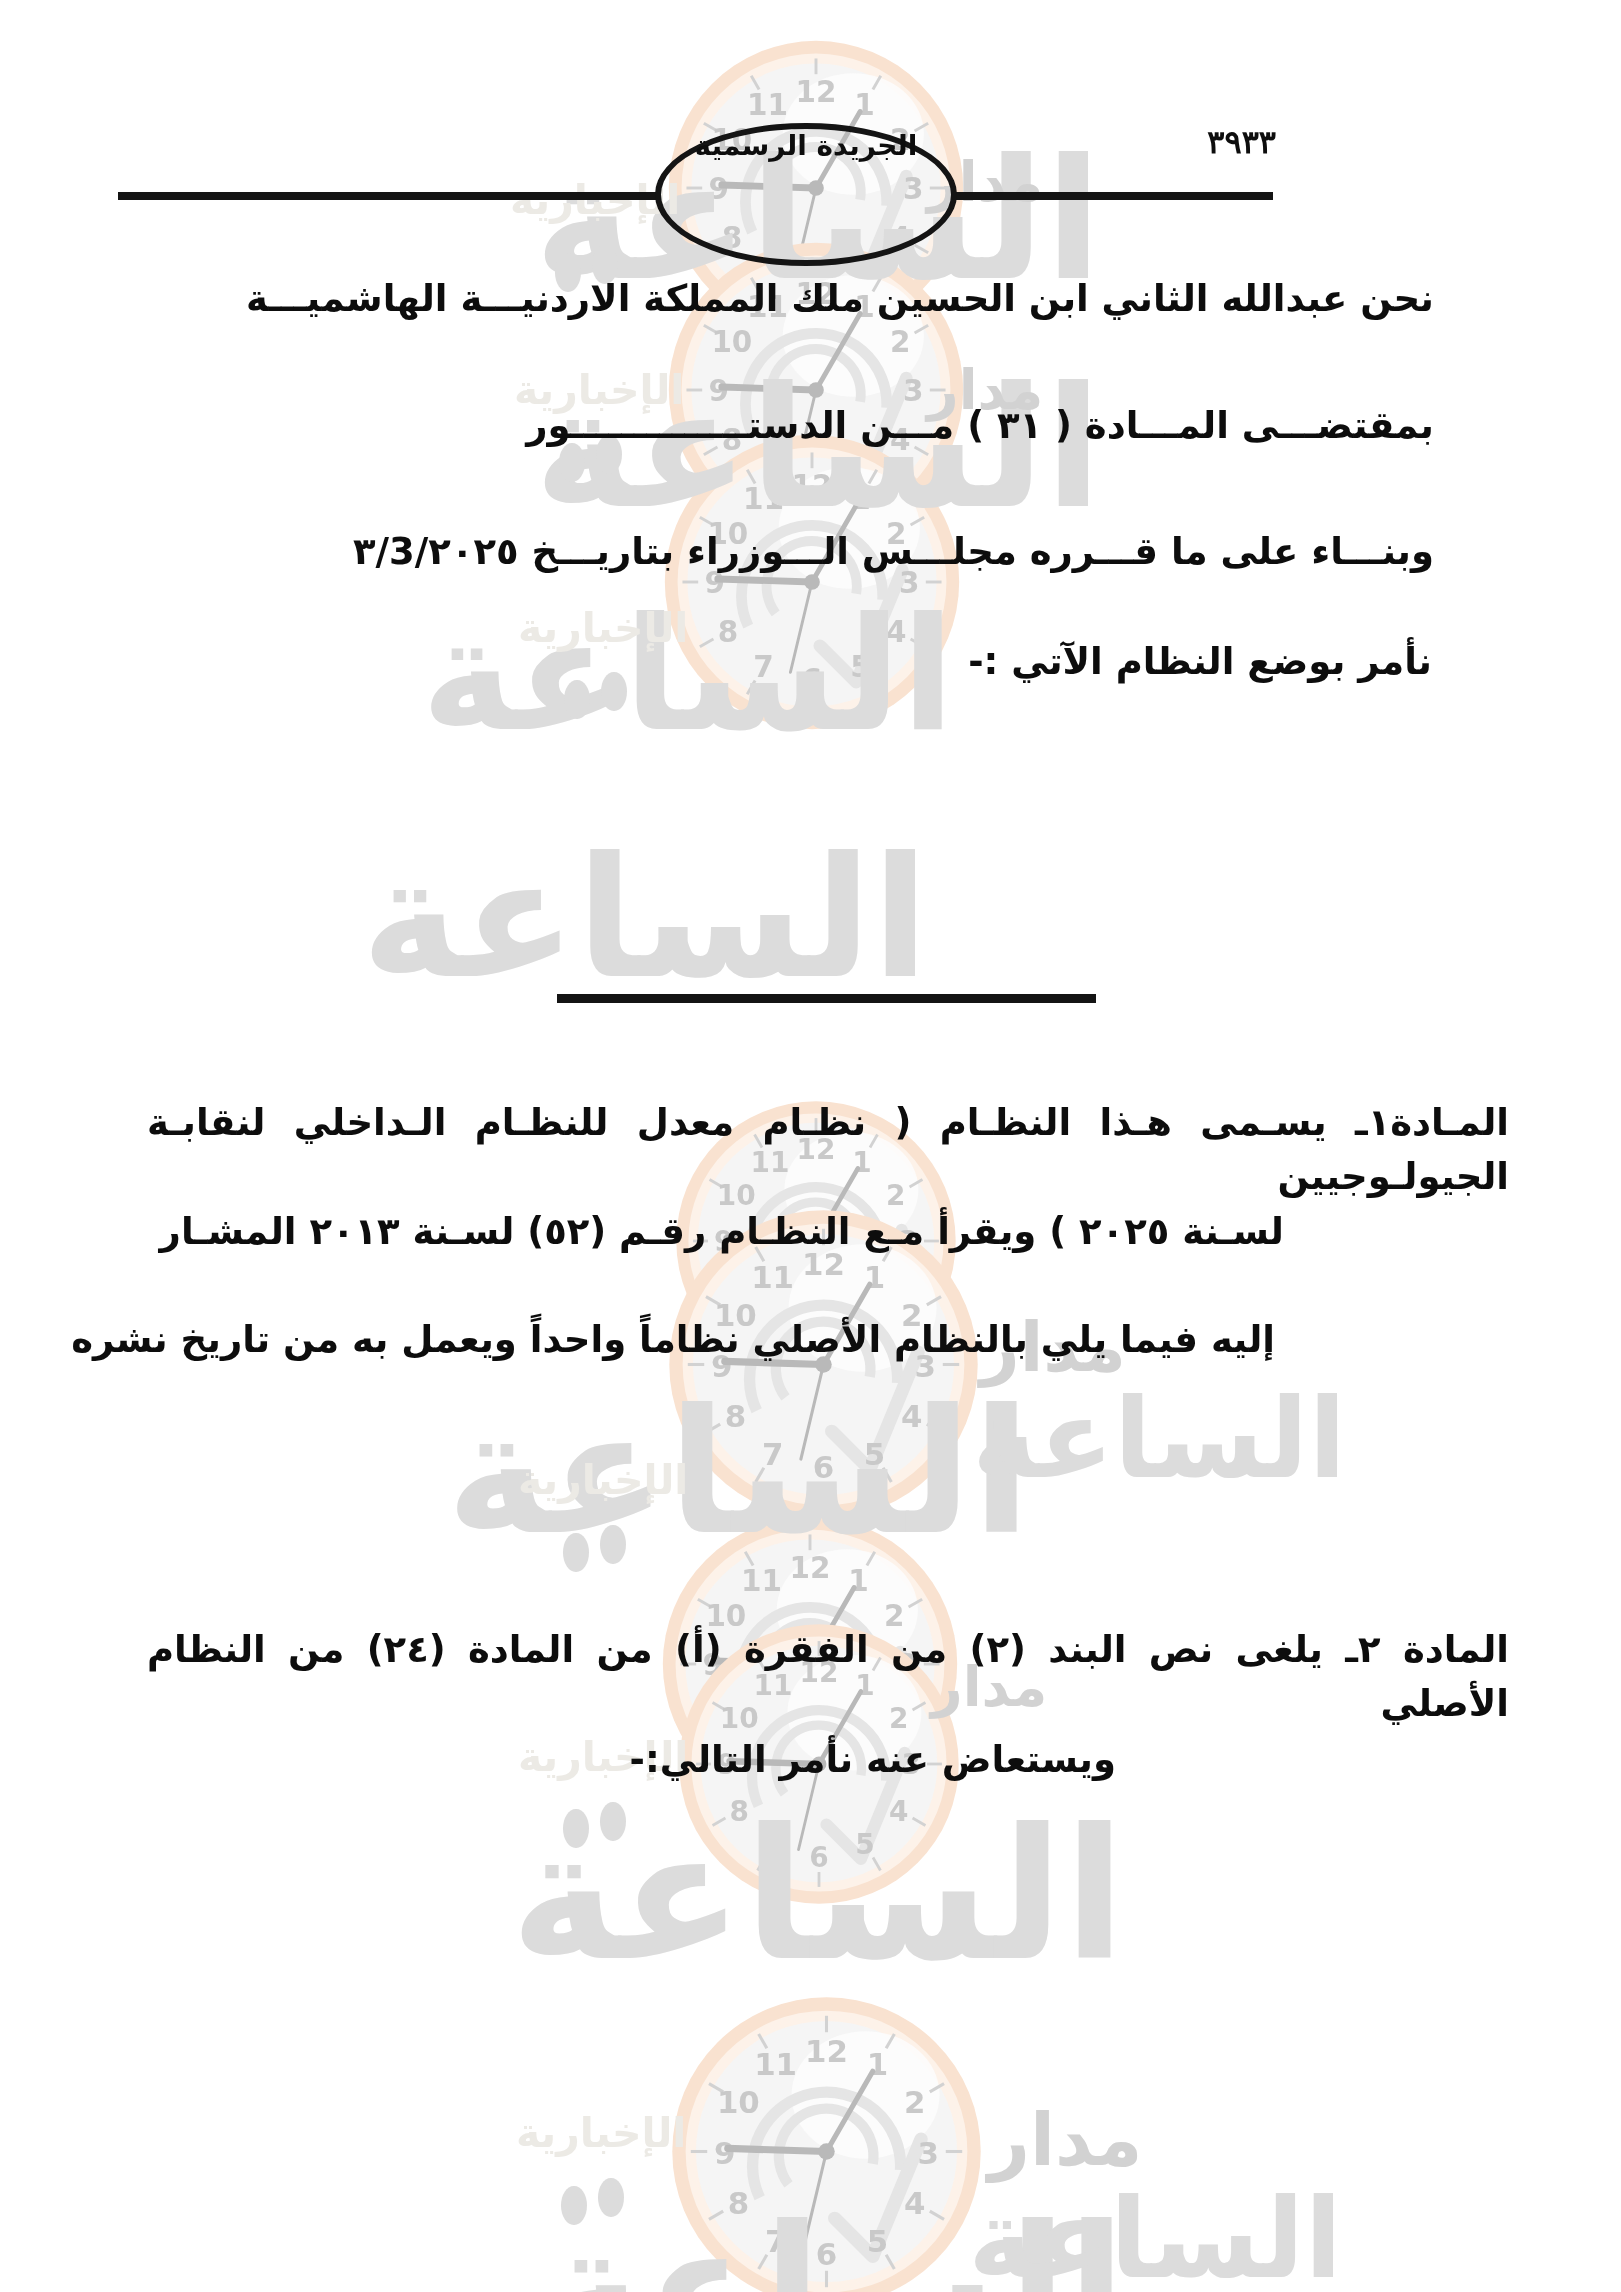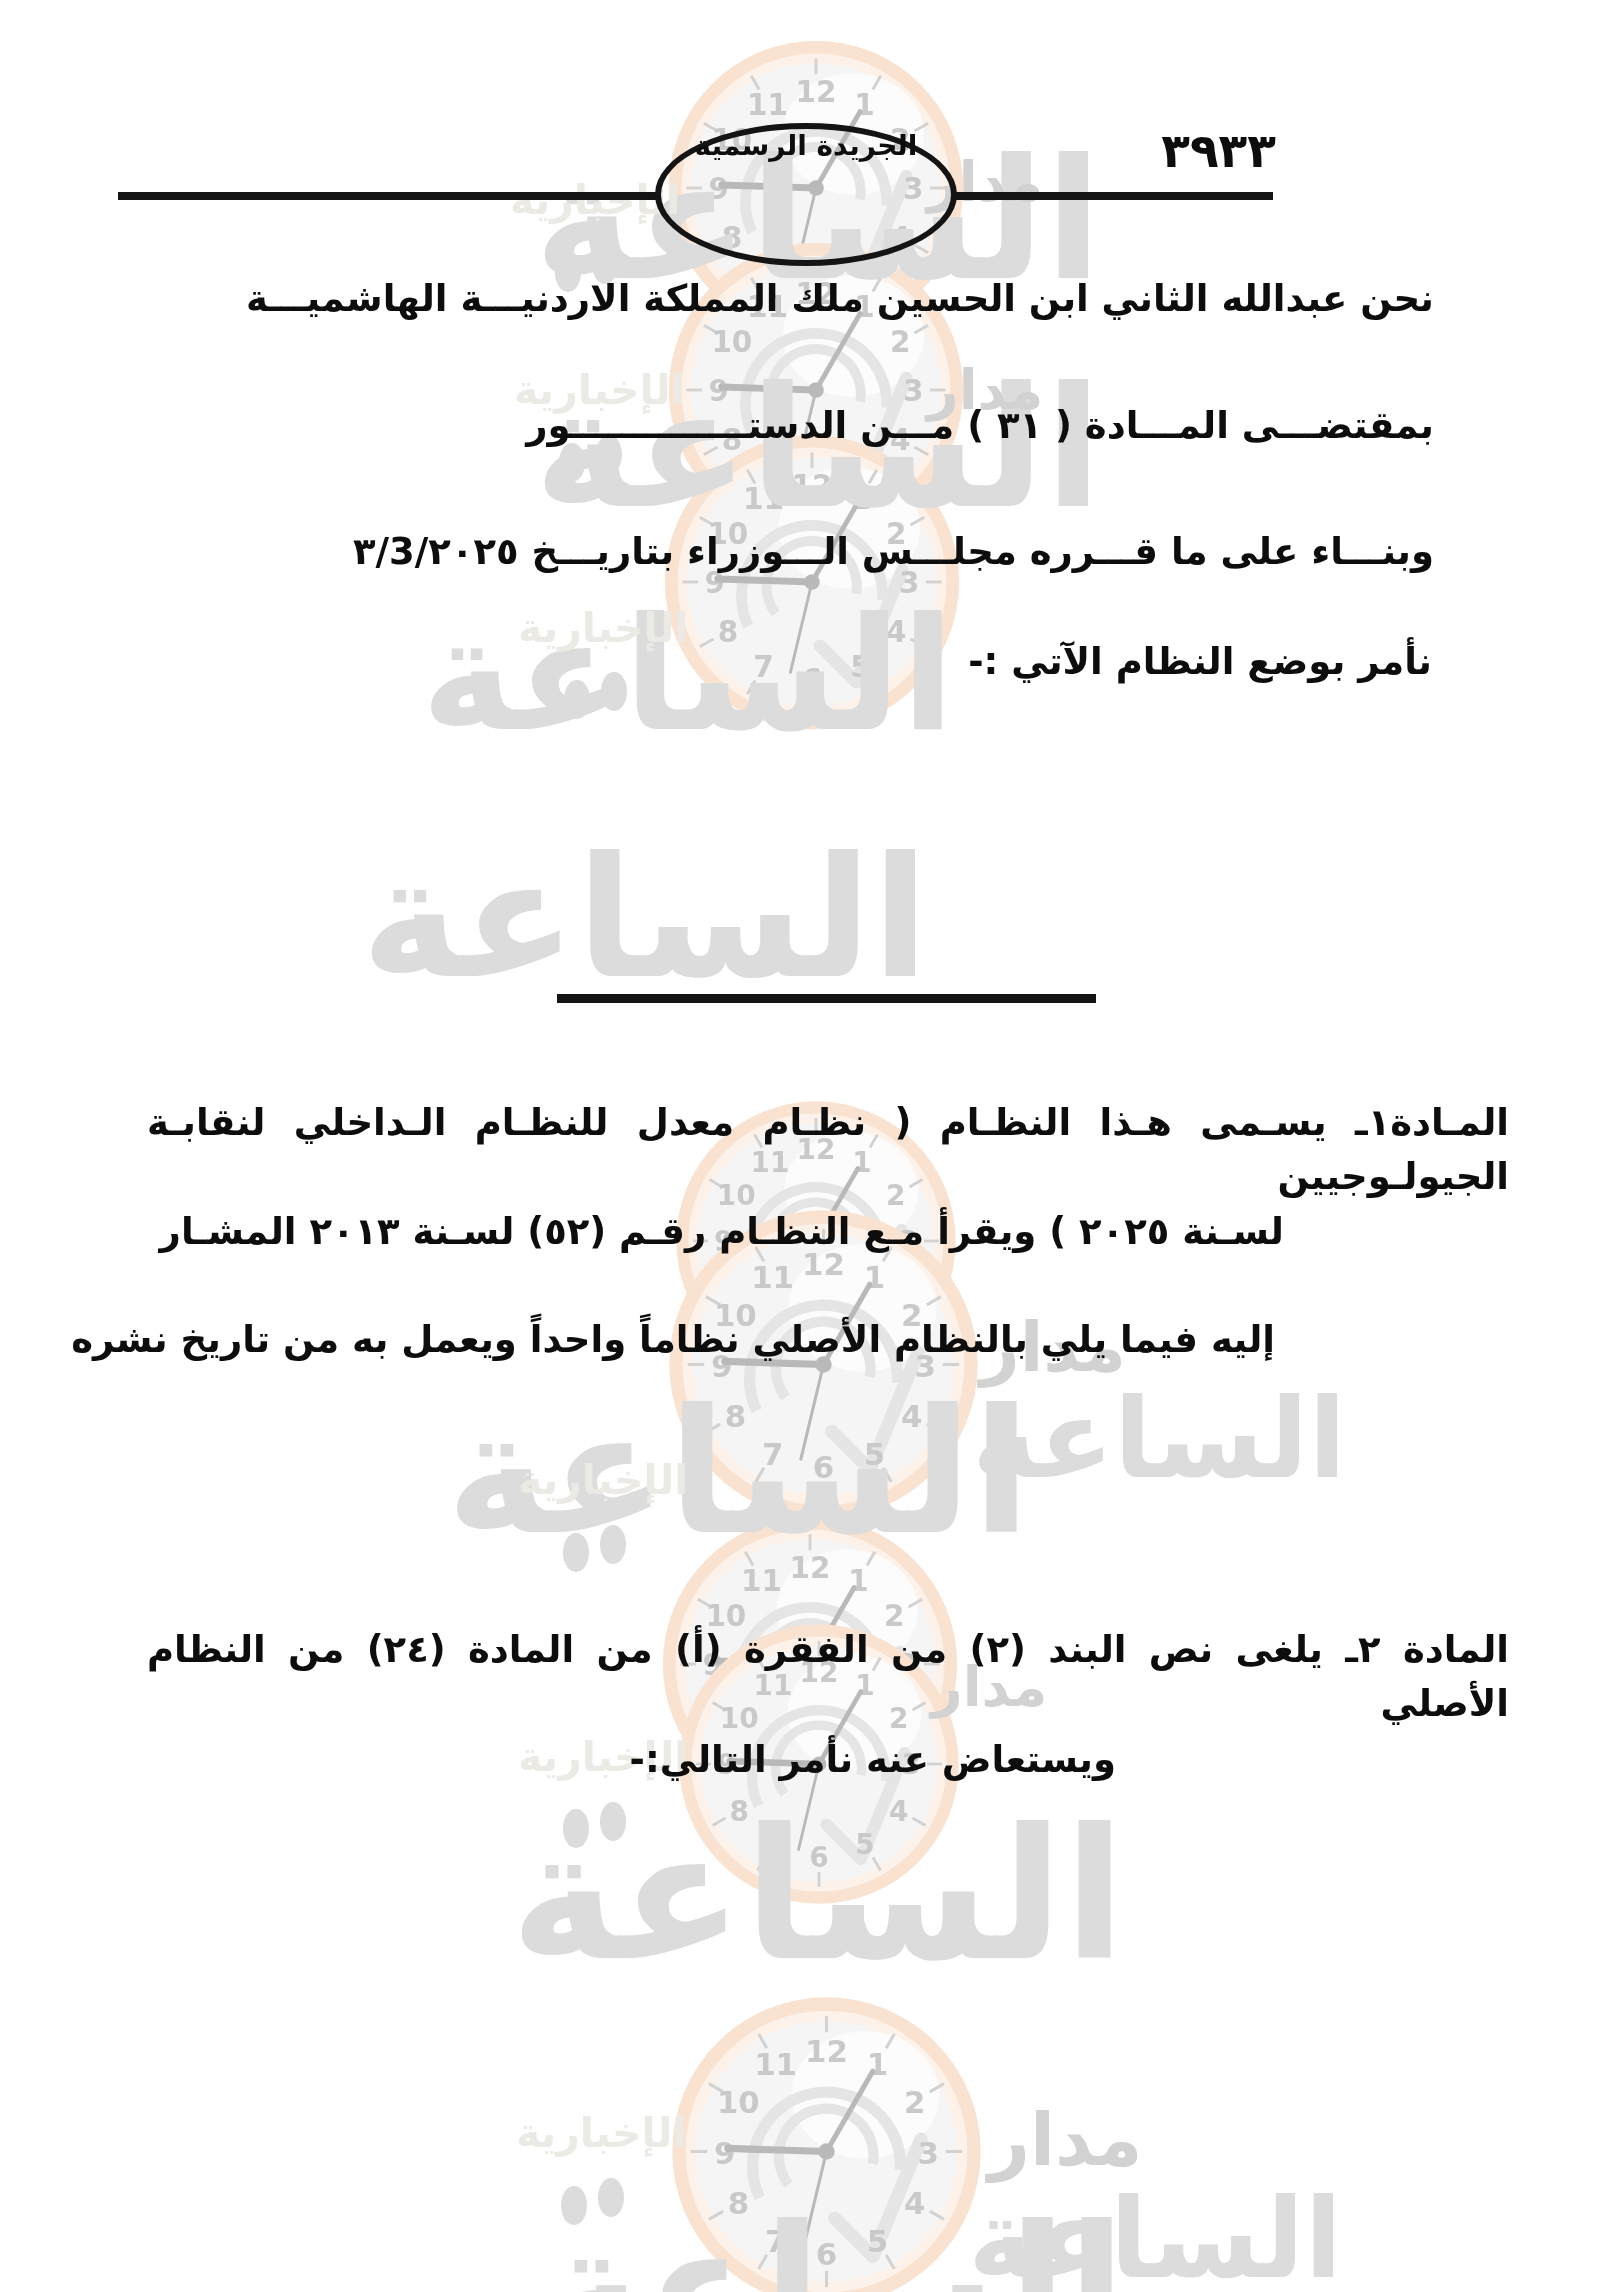--- a/index.html
+++ b/index.html
@@ -17,21 +17,21 @@
   .bar{position:absolute;background:#141414;}
   .txt{position:absolute;white-space:nowrap;font-weight:700;font-size:37px;line-height:1.45;}
   .just{white-space:normal;text-align:justify;text-align-last:justify;line-height:1.45;}
   .center-title{position:absolute;left:421px;width:784px;text-align:center;font-weight:700;font-size:39px;white-space:nowrap;}
   .oval{
     position:absolute;left:655px;top:123px;width:302px;height:143px;
     border:6.9px solid #141414;border-radius:50%;box-sizing:border-box;
     display:flex;align-items:flex-start;justify-content:center;
     font-size:28px;font-weight:700;background:transparent;
   }
-  .pageno{position:absolute;right:345px;top:123px;font-size:47px;font-weight:700;letter-spacing:2px;}
+  .pageno{position:absolute;right:345px;top:123px;font-size:32px;font-weight:700;letter-spacing:2px;font-family:Liberation Serif, serif;}
 </style>
 </head>
 <body>
 
 <div class="page">
 
   <div class="layer" id="wm-layer">
       <svg viewBox="0 0 320 320" width="314" height="314" class="wm-clock" style="left: 659px; top: 31px;">
         <circle cx="160" cy="160" r="150" fill="#f9e2d0"></circle>
         <circle cx="160" cy="160" r="137" fill="#fdf2e9"></circle>

